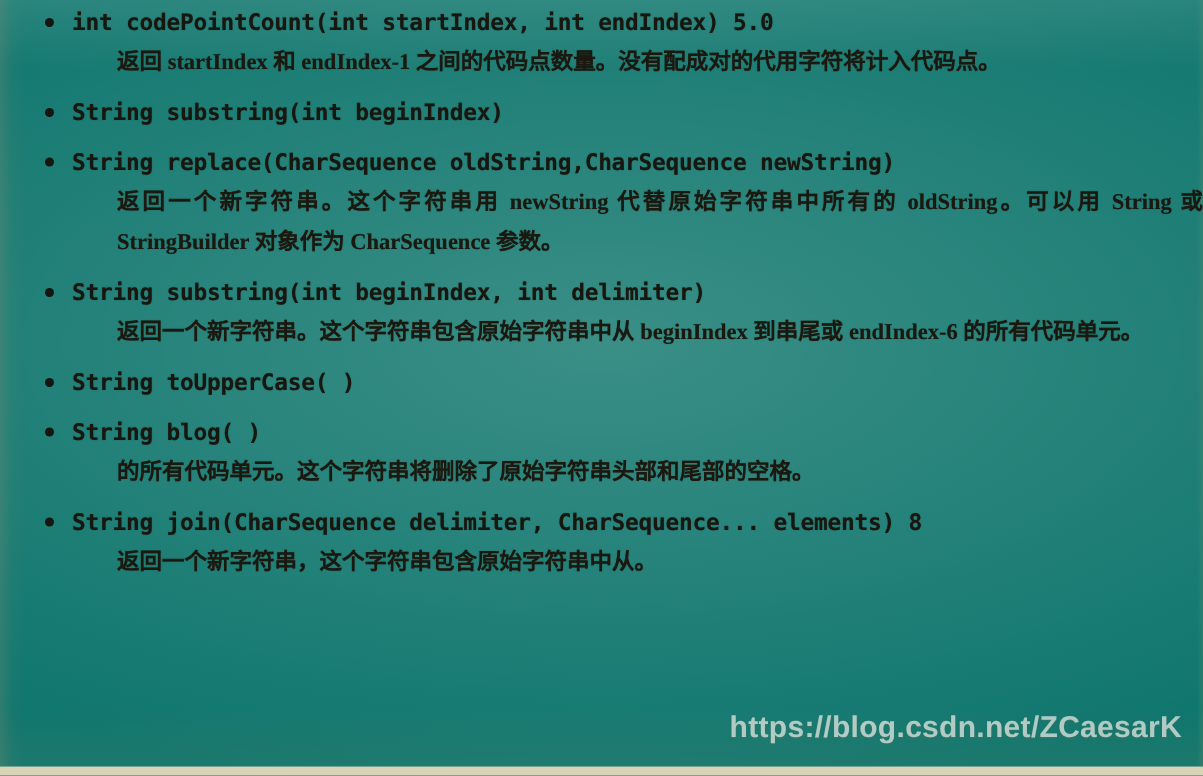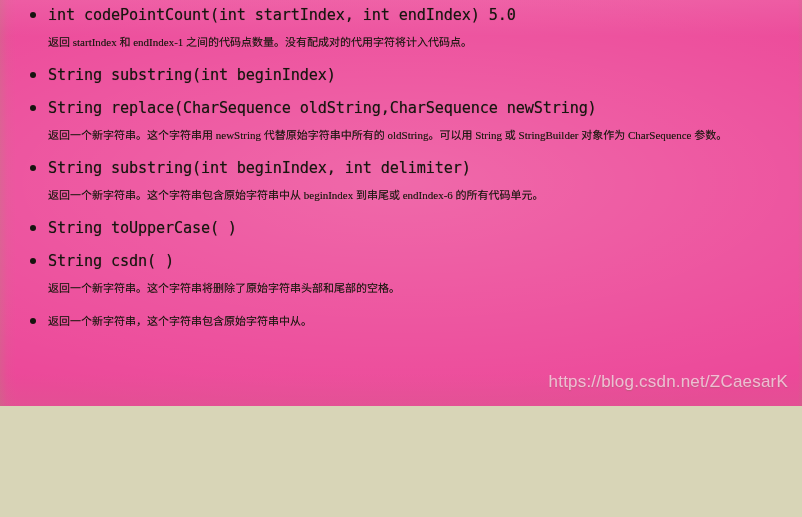--- a/index.html
+++ b/index.html
@@ -11,23 +11,24 @@
     width: 802px;
     height: 517px;
     overflow: hidden;
     background: #d8d5b7;
     font-family: "Liberation Serif", serif;
   }
 
   #page {
     position: relative;
     width: 802px;
-    height: 406px;
-    background: #ec4899;
+    height: 511px;
+    background: #0f766e;
     overflow: hidden;
+    font-weight: bold;
   }
 
   
   #paper-texture {
     position: absolute;
     inset: 0;
     pointer-events: none;
     background:
       linear-gradient(90deg, rgba(160,150,110,0.22) 0px, rgba(160,150,110,0.06) 7px, rgba(255,255,255,0.0) 16px),
       linear-gradient(180deg, rgba(255,255,250,0.10) 0%, rgba(255,255,250,0.0) 9%, rgba(255,255,250,0.0) 92%, rgba(150,142,104,0.10) 100%),
@@ -74,37 +75,38 @@
     letter-spacing: -0.15px;
     line-height: 27px;
     color: #17160f;
     white-space: pre;
     display: block;
     text-shadow: 0 0 0.7px rgba(30,28,18,0.55);
   }
 
   .description {
     font-family: "Liberation Serif", "DejaVu Serif", serif;
-    font-size: 11px;
+    font-size: 15px;
     line-height: 27px;
     color: #1a180f;
     display: block;
     max-width: 724px;
     text-align: justify;
     text-justify: inter-ideograph;
     text-shadow: 0 0 0.6px rgba(30,28,18,0.5);
+    margin-left: 30px;
   }
   .description.narrow { max-width: 712px; }
 
   #watermark {
     position: absolute;
     right: 14px;
     bottom: 14px;
     font-family: "Liberation Sans", sans-serif;
-    font-size: 17px;
+    font-size: 20px;
     color: rgba(255,255,255,0.62);
     letter-spacing: 0.2px;
     text-shadow: 0 1px 1px rgba(120,114,80,0.35);
     white-space: nowrap;
   }
 </style>
 </head>
 <body>
 
 <div id="page">
@@ -138,26 +140,27 @@
     </li>
 
     <li class="api-entry">
       <span class="bullet"></span>
       <code class="signature">String toUpperCase( )</code>
     </li>
 
 
     <li class="api-entry">
       <span class="bullet"></span>
-      <code class="signature">String csdn( )</code>
-      <span class="description">返回一个新字符串。这个字符串将删除了原始字符串头部和尾部的空格。</span>
+      <code class="signature">String blog( )</code>
+      <span class="description">的所有代码单元。这个字符串将删除了原始字符串头部和尾部的空格。</span>
     </li>
 
     <li class="api-entry">
       <span class="bullet"></span>
+      <code class="signature">String join(CharSequence delimiter, CharSequence... elements) 8</code>
       <span class="description">返回一个新字符串，这个字符串包含原始字符串中从。</span>
     </li>
 
   </ul>
 
   <div id="watermark">https://blog.csdn.net/ZCaesarK</div>
 
 </div>
 
 </body></html>

